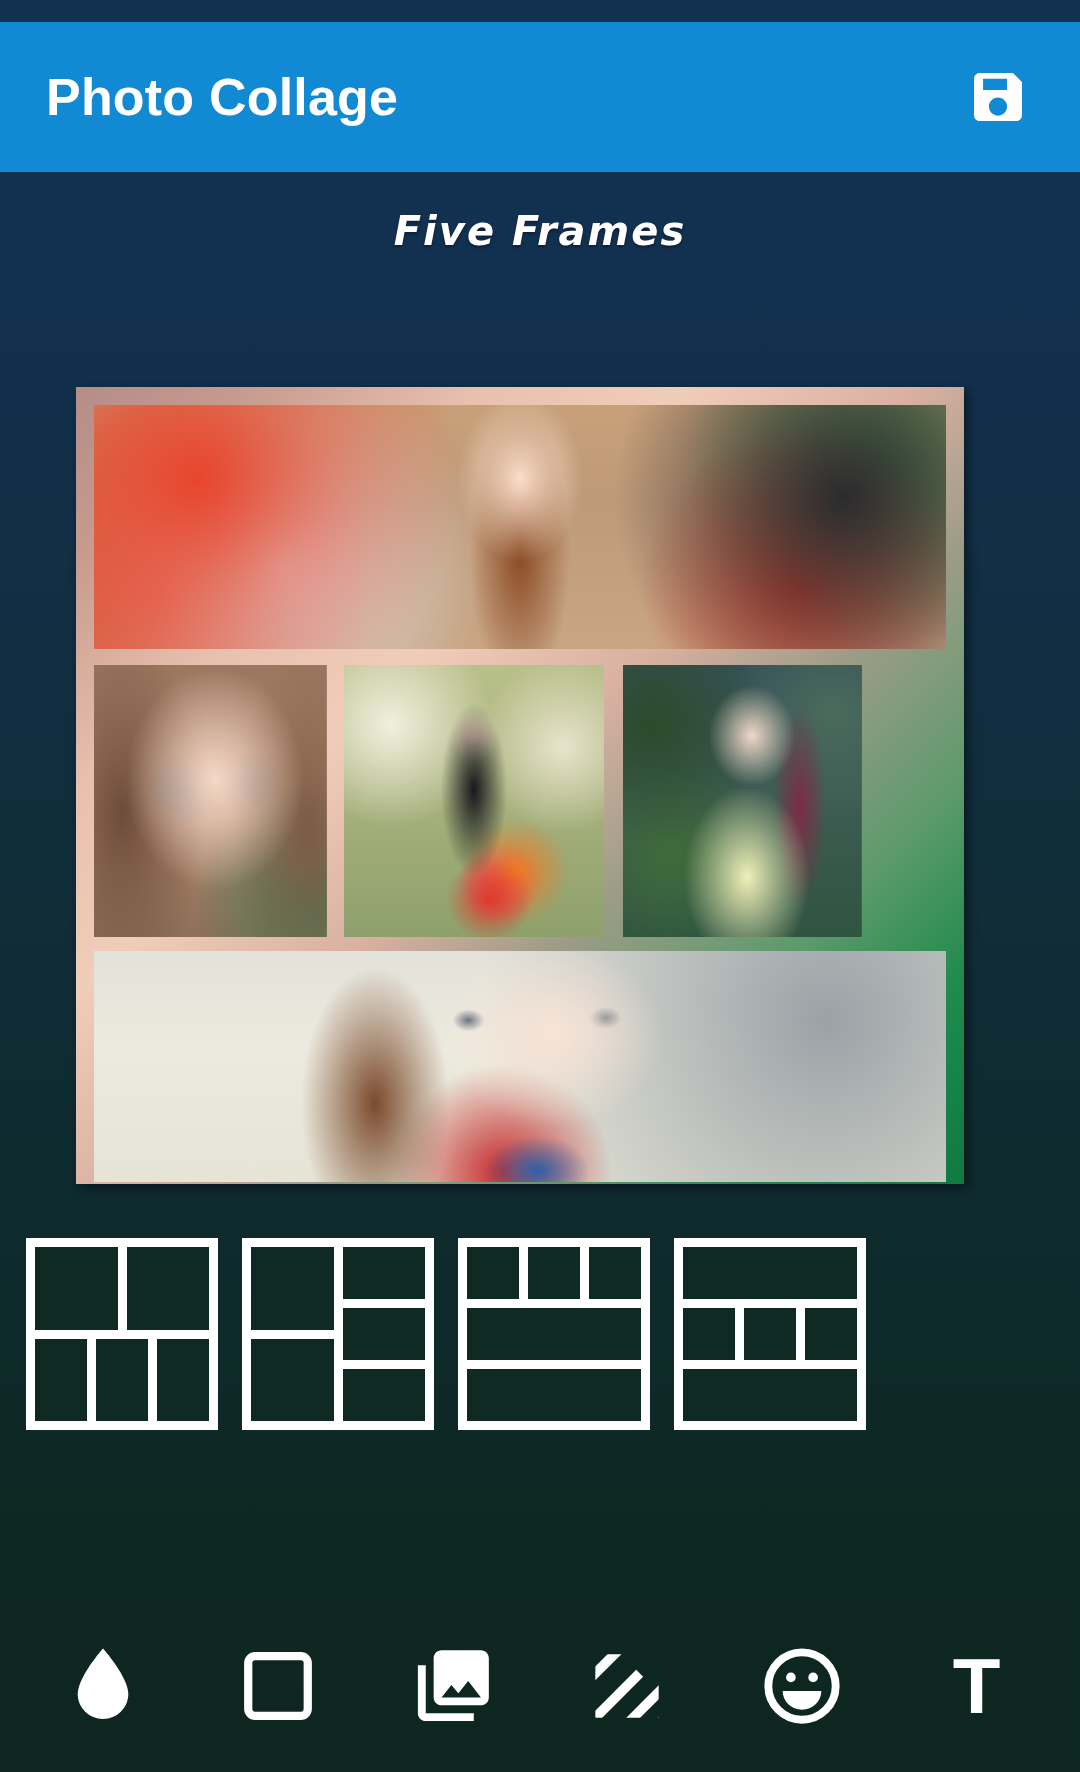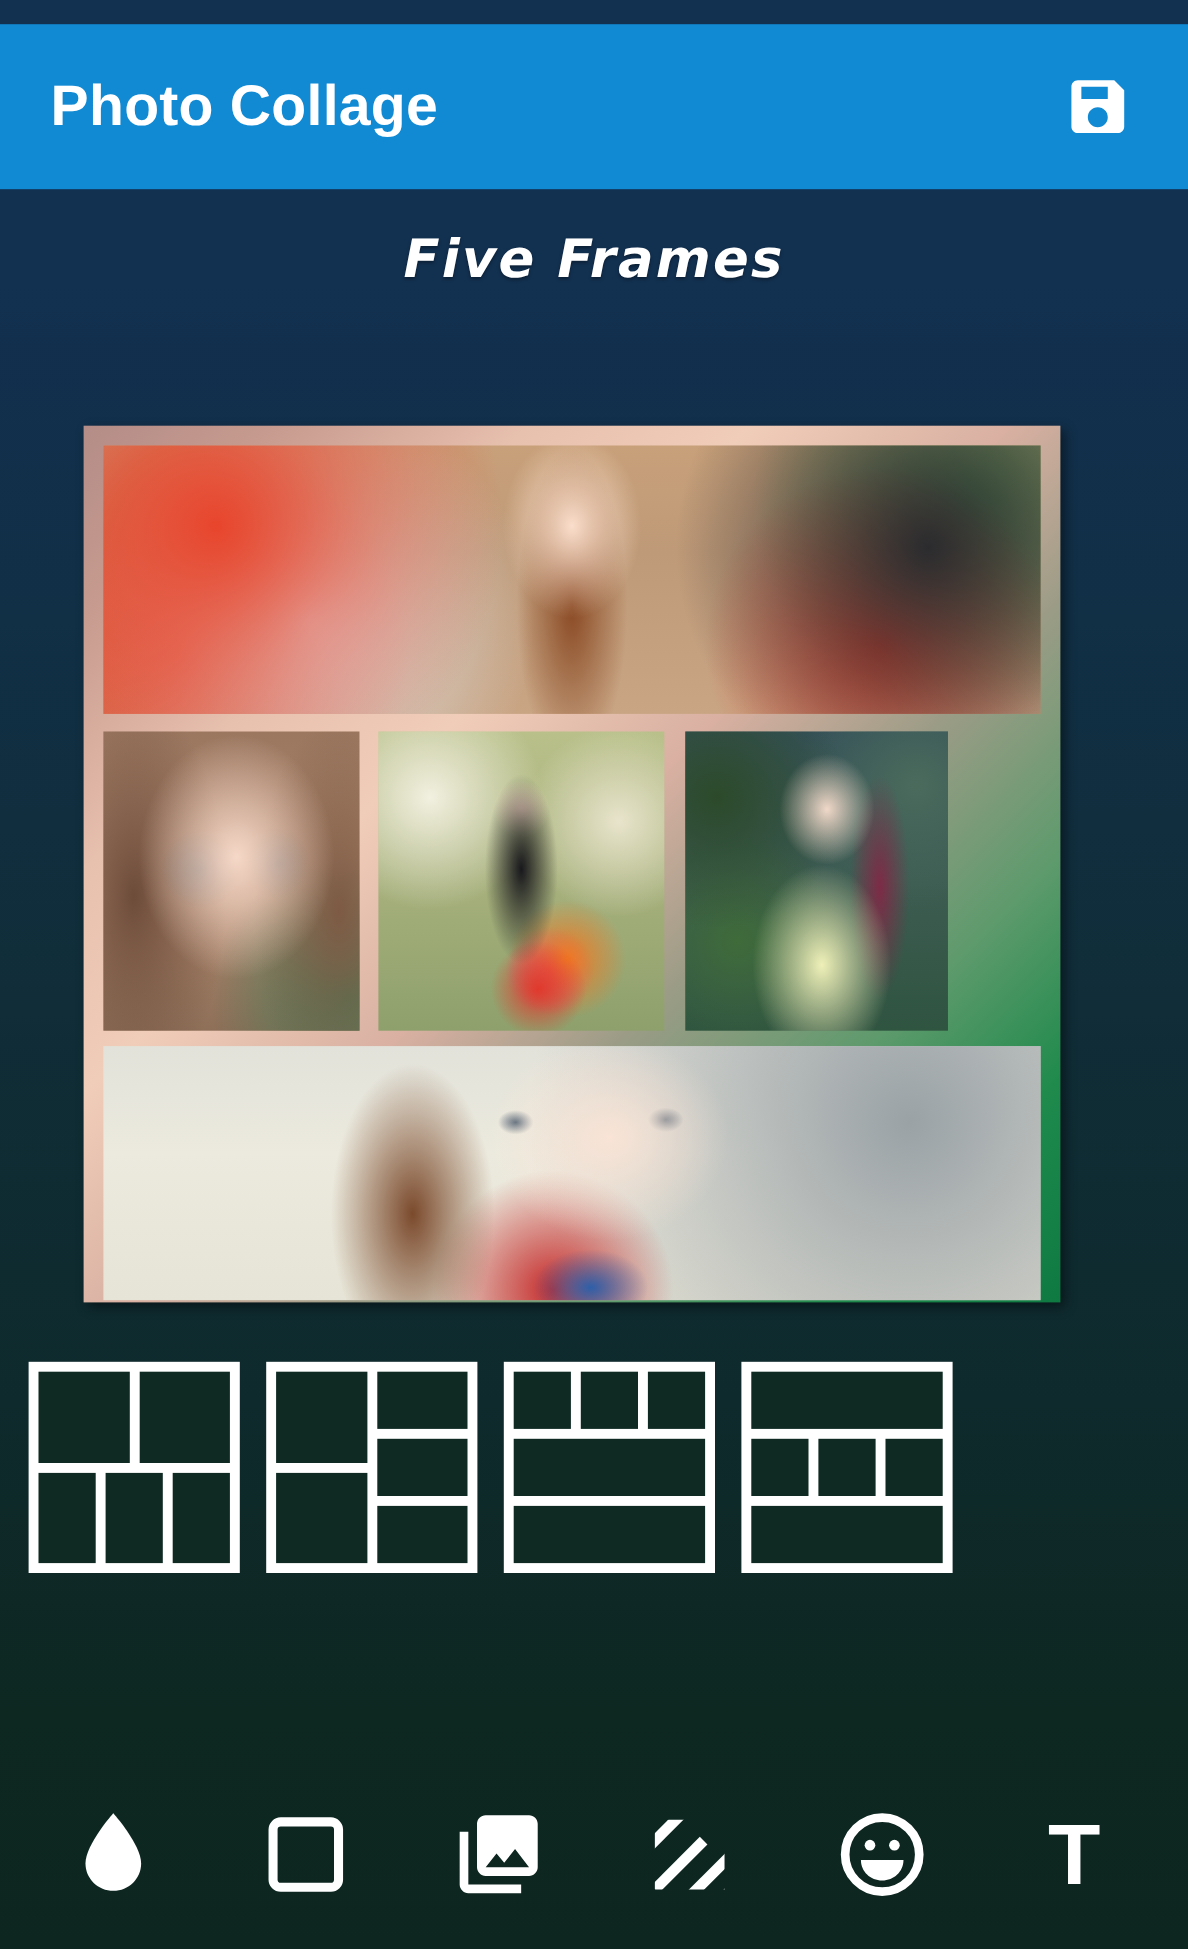--- a/index.html
+++ b/index.html
@@ -60,21 +60,21 @@
   }
   #save-button svg { display: block; }
 
   
   #frame-title {
     position: absolute;
     top: 208px;
     left: 0; width: 1080px;
     text-align: center;
     color: #ffffff;
-    font-size: 48px;
+    font-size: 40px;
     font-style: italic;
     font-weight: bold;
     font-family: "DejaVu Sans", sans-serif;
     letter-spacing: 2px;
     text-shadow: 0 2px 3px rgba(0,0,0,0.35);
   }
 
   
   #collage-canvas {
     position: absolute;

